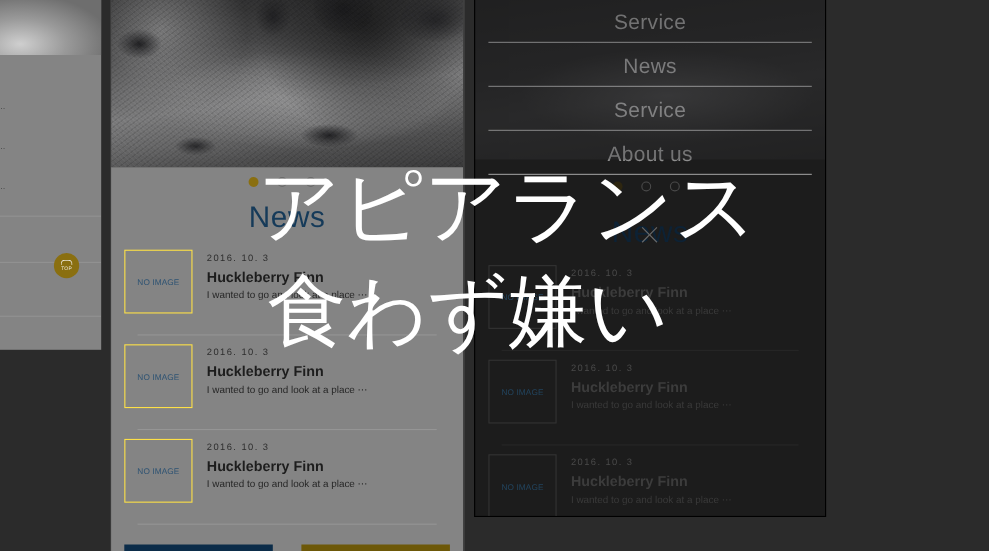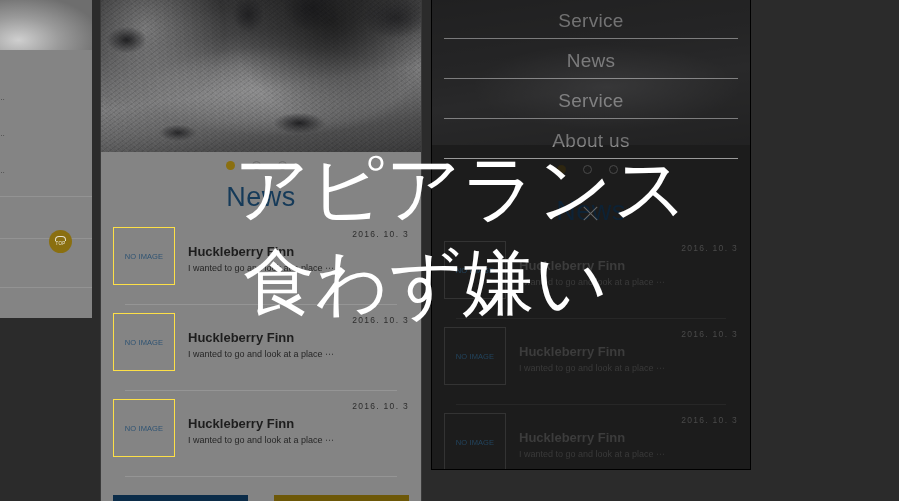--- a/index.html
+++ b/index.html
@@ -172,21 +172,20 @@
     color: #2e5373;
     letter-spacing: 0.1px;
     box-sizing: border-box;
   }
   .news-body { flex: 1 1 auto; min-width: 0; padding-top: 2px; }
   .news-date {
     font-size: 8.5px;
     color: #2d2d2d;
     letter-spacing: 1.3px;
     margin-bottom: 5px;
-    text-align: right;
   }
   .news-title {
     font-size: 13px;
     color: #1d1d1d;
     margin-bottom: 4px;
     font-weight: 700;
   }
   .news-excerpt {
     font-size: 9px;
     color: #262626;

